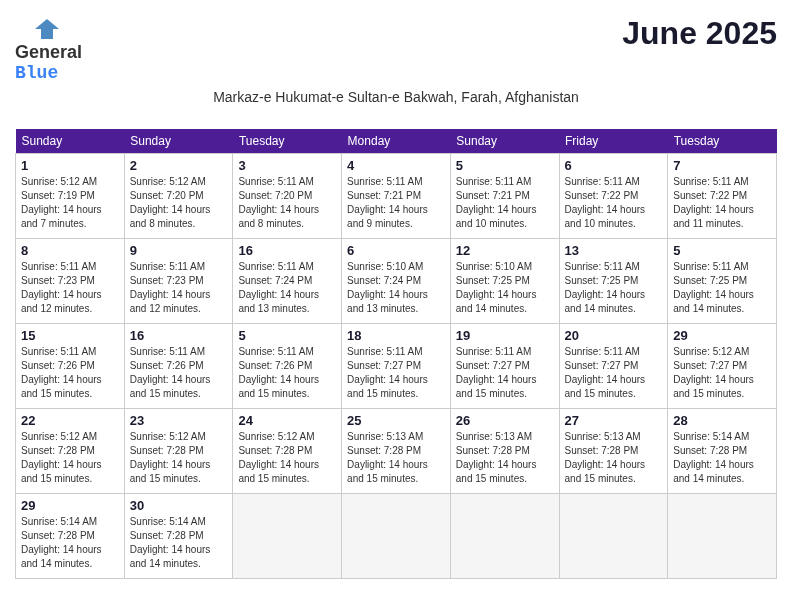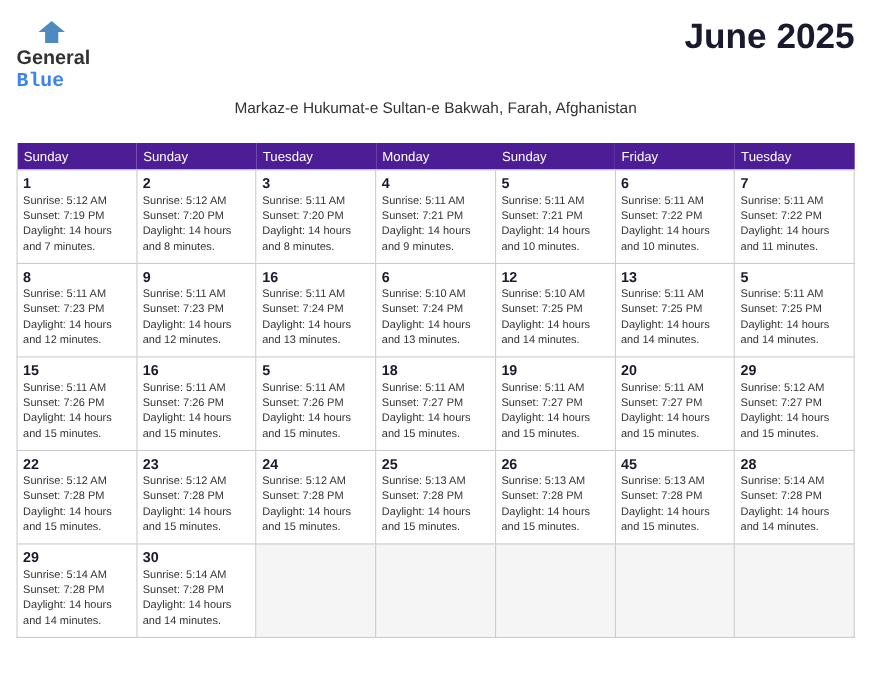--- a/index.html
+++ b/index.html
@@ -221,21 +221,21 @@
         </td>
         <td>
           <span class="day-number">25</span>
           <div class="day-info">Sunrise: 5:13 AM<br>Sunset: 7:28 PM<br>Daylight: 14 hours and 15 minutes.</div>
         </td>
         <td>
           <span class="day-number">26</span>
           <div class="day-info">Sunrise: 5:13 AM<br>Sunset: 7:28 PM<br>Daylight: 14 hours and 15 minutes.</div>
         </td>
         <td>
-          <span class="day-number">45</span>
+          <span class="day-number">27</span>
           <div class="day-info">Sunrise: 5:13 AM<br>Sunset: 7:28 PM<br>Daylight: 14 hours and 15 minutes.</div>
         </td>
         <td>
           <span class="day-number">28</span>
           <div class="day-info">Sunrise: 5:14 AM<br>Sunset: 7:28 PM<br>Daylight: 14 hours and 14 minutes.</div>
         </td>
       </tr>
       <tr>
         <td>
           <span class="day-number">29</span>

